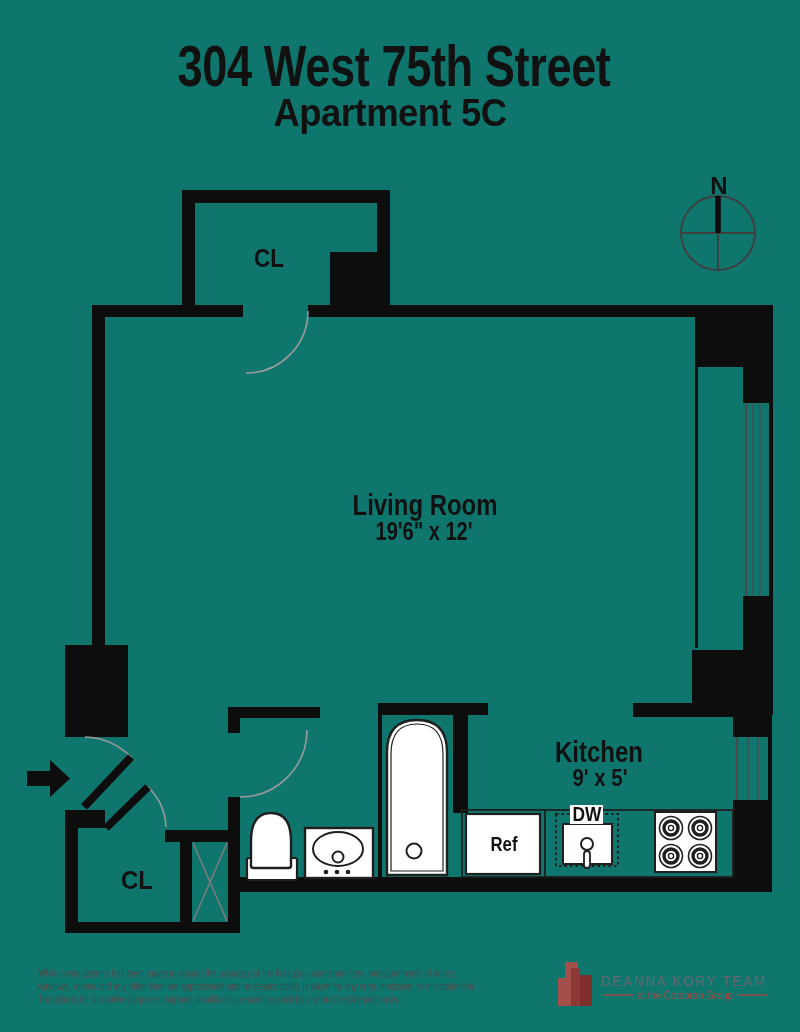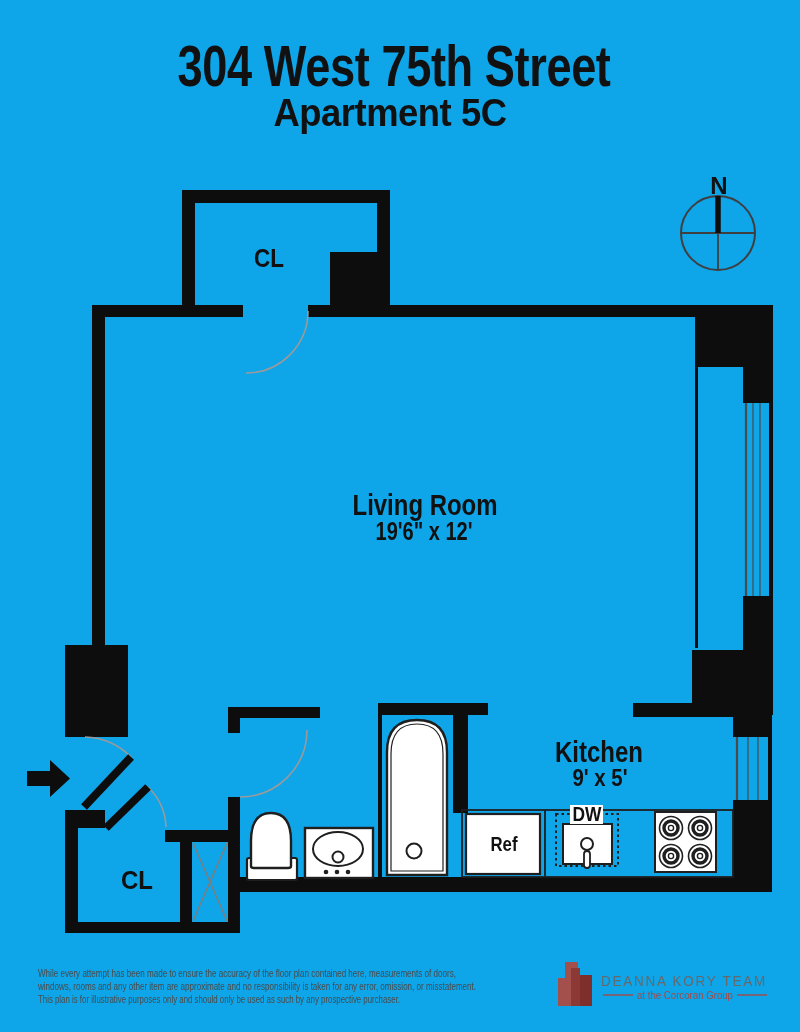--- a/index.html
+++ b/index.html
@@ -1,16 +1,16 @@
 <!DOCTYPE html>
 <html><head>
 <meta charset="utf-8">
 <style>
   html,body{margin:0;padding:0;background:#ffffff;}
-  .page{position:relative;width:800px;height:1032px;background:#0ea5e9;overflow:hidden;
+  .page{position:relative;width:800px;height:1032px;background:#0f766e;overflow:hidden;
         font-family:"Liberation Sans",sans-serif;}
   svg{display:block;}
   text{font-family:"Liberation Sans",sans-serif;fill:#111;}
   .ttl{font-weight:bold;letter-spacing:-0.5px;}
   .lbl{font-weight:bold;}
   .disc{fill:#4a4a4a;}
   .logoteam{fill:#66696c;letter-spacing:2px;}
   .logotag{fill:#a34a47;}
 </style>
 </head>

